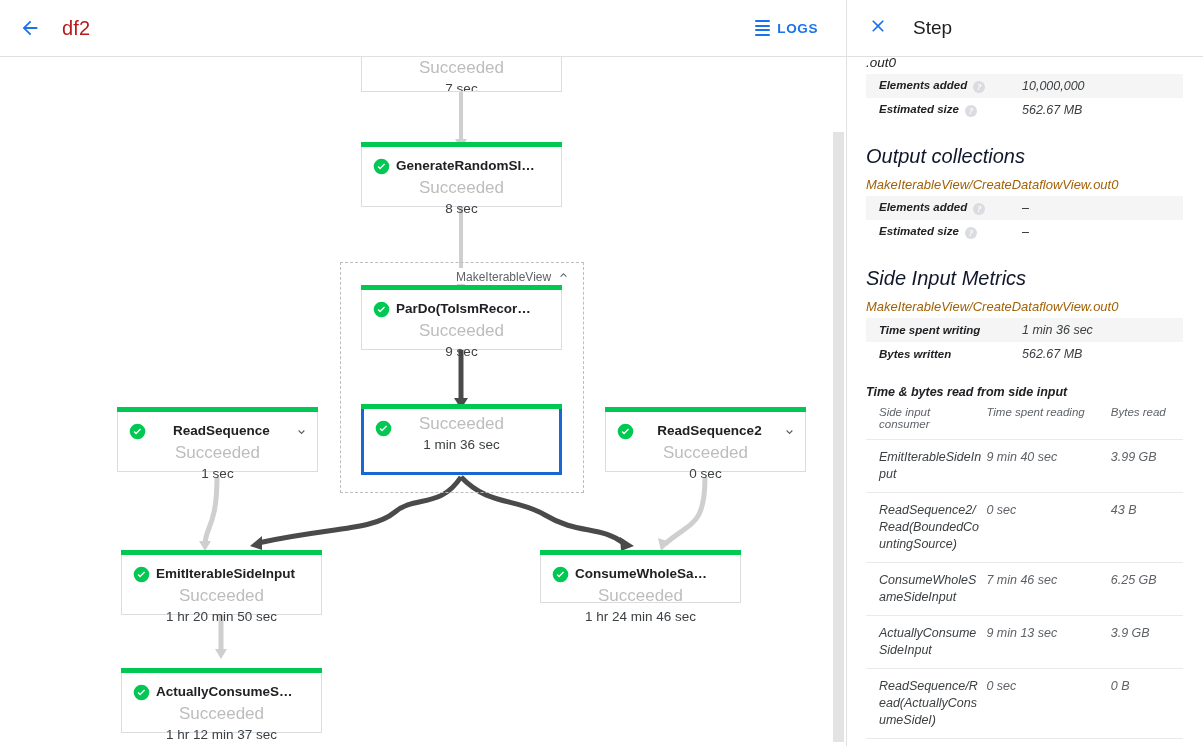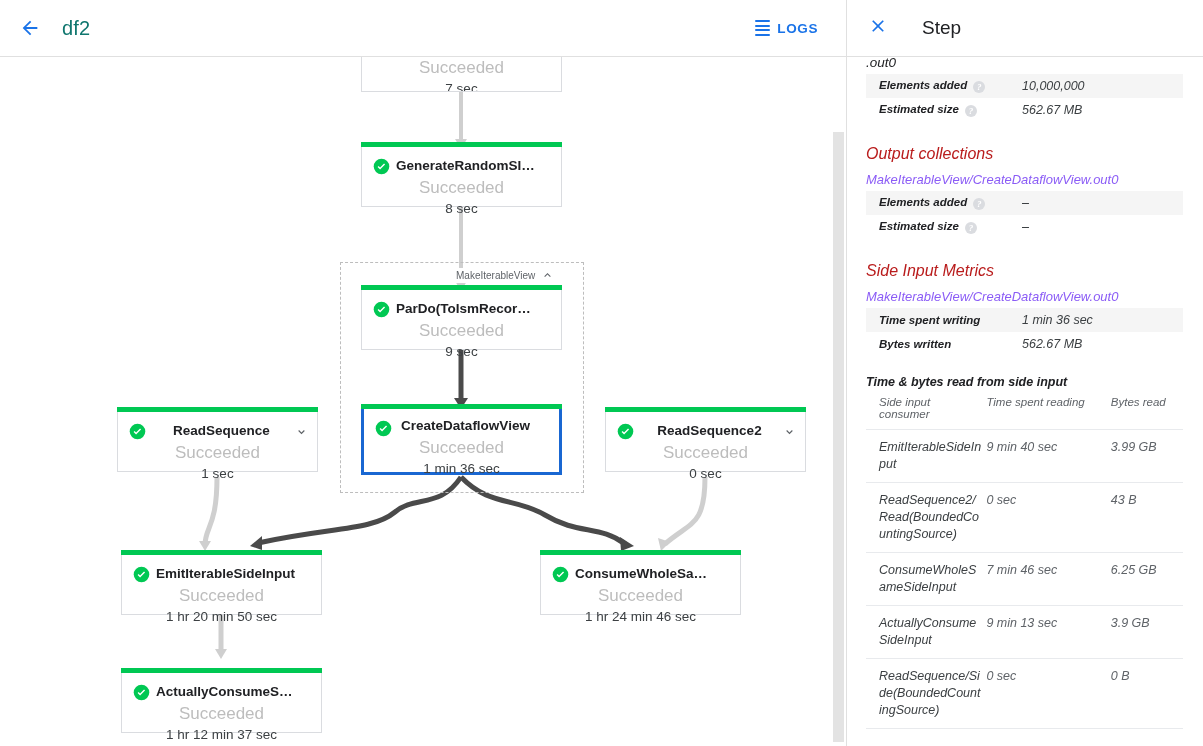--- a/index.html
+++ b/index.html
@@ -28,21 +28,21 @@
     display: flex; align-items: center;
   }
   .back-btn {
     width: 40px; height: 40px; margin-left: 10px;
     display: flex; align-items: center; justify-content: center;
     border-radius: 50%; cursor: pointer;
   }
   .back-btn svg { display:block; }
   .job-title {
     margin-left: 12px;
-    font-size: 20px; color: #0f766e;
+    font-size: 20px; color: #b91c1c;
     letter-spacing: .1px;
   }
   .topbar-spacer { flex: 1; }
   .logs-btn {
     display: flex; align-items: center; gap: 7px;
     color: #1a73e8; font-size: 13.5px; font-weight: bold;
     letter-spacing: .6px; cursor: pointer;
     padding: 8px 10px; margin-right: 18px; border-radius: 4px;
   }
   .logs-lines { display:inline-block; width:15px; }
@@ -63,22 +63,22 @@
   .graph-svg { position:absolute; left:0; top:0; }
 
   
   .group-box {
     position: absolute;
     border: 1px dashed #bdbdbd;
     background: transparent;
   }
   .group-label {
     position: absolute;
-    font-size: 10px; color: #5f6368;
-    display: flex; align-items: center; gap: 6px;
+    font-size: 12px; color: #5f6368;
+    display: flex; align-items: flex-end; gap: 6px;
     background: #fff; padding: 0 4px;
     white-space: nowrap;
   }
   .group-label .chev { display:block; }
 
   
   .node {
     position: absolute;
     background: #fff;
     border: 1px solid #dadce0;
@@ -133,21 +133,21 @@
   .rp-header {
     height: 57px; display: flex; align-items: center;
     border-bottom: 1px solid #e0e0e0;
   }
   .close-btn {
     width: 40px; height: 40px; margin-left: 11px;
     display:flex; align-items:center; justify-content:center;
     border-radius: 50%; cursor:pointer;
   }
   .rp-title {
-    margin-left: 24px; font-size: 19px; color:#202124;
+    margin-left: 15px; font-size: 19px; color:#202124;
   }
   .rp-body {
     position: absolute; top: 58px; left: 0;
     width: 357px; height: 688px;
     overflow: hidden;
     padding: 0 0 0 0;
   }
   .rp-inner { padding: 0 21px 16px 19px; font-style: italic; }
 
   .cut-line {
@@ -168,25 +168,25 @@
   }
   .help-ico {
     display: inline-block; width: 12px; height: 12px;
     border-radius: 50%; background: #dadce0; color: #fff;
     font-size: 9px; line-height: 12px; text-align: center;
     font-weight: bold; margin-left: 6px; vertical-align: -1px;
     font-family: "Liberation Serif", serif;
   }
 
   .sect-h {
-    font-size: 16px; color: #b91c1c; margin-top: 23px; margin-bottom: 0;
+    font-size: 20px; color: #0f172a; margin-top: 23px; margin-bottom: 0;
     font-weight: normal;
   }
   .sect-sub {
-    font-size: 13px; color: #8b5cf6; margin-top: 9px; word-break: break-all;
+    font-size: 13px; color: #a16207; margin-top: 9px; word-break: break-all;
   }
   .sub-h {
     font-size: 12.5px; font-weight: bold; color:#202124;
     margin-top: 19px; margin-bottom: 2px;
   }
 
   .si-table { width: 100%; border-collapse: collapse; margin-top: 3px; }
   .si-table th {
     text-align: left; font-size: 11.5px; color:#5f6368; font-weight: normal;
     padding: 4px 4px 9px 0; vertical-align: top;
@@ -312,21 +312,20 @@
       </div>
 
       <div class="node selected" style="left:361px; top:352px; width:201px; height:66px;">
         <div class="topstripe"></div>
         <span class="node-check">
           <svg width="17" height="17" viewBox="0 0 24 24">
               <circle cx="12" cy="12" r="11" fill="#00c853"></circle>
               <path d="M10 16.2l-3.5-3.5 1.4-1.4 2.1 2.1 5.6-5.6 1.4 1.4z" fill="#fff"></path>
             </svg>
         </span>
-        <div class="node-title" style="padding-top:9px;">CreateDataflowView</div>
         <div class="node-status">Succeeded</div>
         <div class="node-time">1 min 36 sec</div>
       </div>
 
       <div class="node" style="left:117px; top:355px; width:201px; height:60px;">
         <div class="topstripe"></div>
         <span class="node-check">
           <svg width="17" height="17" viewBox="0 0 24 24">
               <circle cx="12" cy="12" r="11" fill="#00c853"></circle>
               <path d="M10 16.2l-3.5-3.5 1.4-1.4 2.1 2.1 5.6-5.6 1.4 1.4z" fill="#fff"></path>
@@ -366,21 +365,21 @@
           <svg width="17" height="17" viewBox="0 0 24 24">
               <circle cx="12" cy="12" r="11" fill="#00c853"></circle>
               <path d="M10 16.2l-3.5-3.5 1.4-1.4 2.1 2.1 5.6-5.6 1.4 1.4z" fill="#fff"></path>
             </svg>
         </span>
         <div class="node-title">EmitIterableSideInput</div>
         <div class="node-status">Succeeded</div>
         <div class="node-time">1 hr 20 min 50 sec</div>
       </div>
 
-      <div class="node" style="left:540px; top:498px; width:201px; height:60px;">
+      <div class="node" style="left:540px; top:498px; width:201px; height:48px;">
         <div class="topstripe"></div>
         <span class="node-check">
           <svg width="17" height="17" viewBox="0 0 24 24">
               <circle cx="12" cy="12" r="11" fill="#00c853"></circle>
               <path d="M10 16.2l-3.5-3.5 1.4-1.4 2.1 2.1 5.6-5.6 1.4 1.4z" fill="#fff"></path>
             </svg>
         </span>
         <div class="node-title">ConsumeWholeSameSi…</div>
         <div class="node-status">Succeeded</div>
         <div class="node-time">1 hr 24 min 46 sec</div>
@@ -493,21 +492,21 @@
               <td class="c0">ConsumeWholeSameSideInput</td>
               <td class="c1">7 min 46 sec</td>
               <td class="c2">6.25 GB</td>
             </tr>
             <tr>
               <td class="c0">ActuallyConsumeSideInput</td>
               <td class="c1">9 min 13 sec</td>
               <td class="c2">3.9 GB</td>
             </tr>
             <tr>
-              <td class="c0">ReadSequence/Side(BoundedCountingSource)</td>
+              <td class="c0">ReadSequence/Read(ActuallyConsumeSideI)</td>
               <td class="c1">0 sec</td>
               <td class="c2">0 B</td>
             </tr>
           </tbody>
         </table>
 
       </div>
     </div>
   </div>
 

